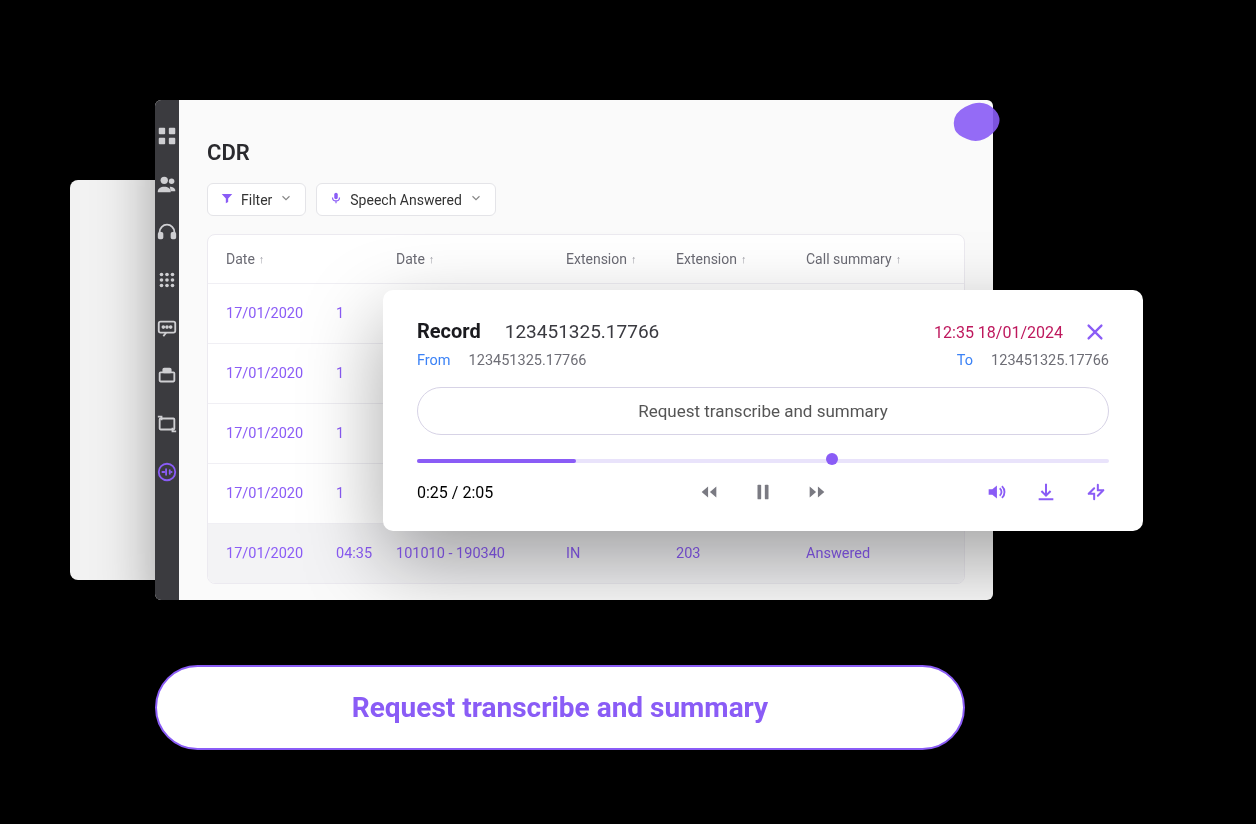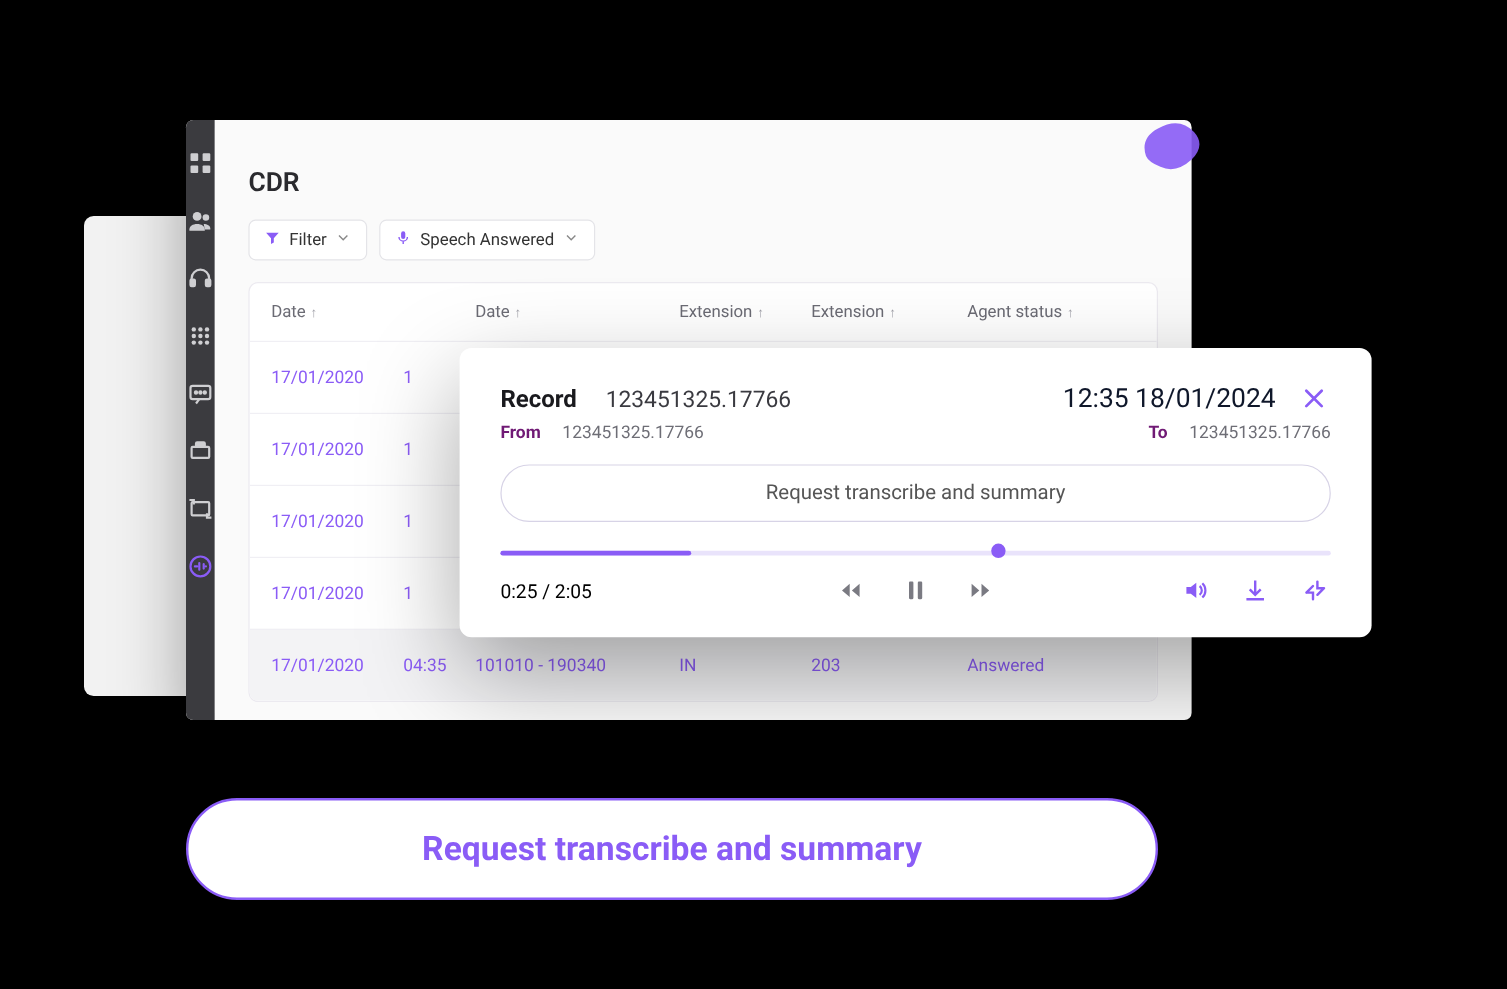--- a/index.html
+++ b/index.html
@@ -136,37 +136,37 @@
     padding: 28px 34px 26px 34px;
   }
   .player .row1 {
     display: flex;
     align-items: baseline;
     justify-content: space-between;
   }
   .player .left-title { display: flex; align-items: baseline; gap: 24px; }
   .player .rec-label { font-size: 20px; font-weight: 700; color: #1a1a1e; }
   .player .rec-id { font-size: 19px; color: #3a3a40; }
-  .player .dt { font-size: 22px; color: #0f172a; }
+  .player .dt { font-size: 16px; color: #be185d; }
   .player .close {
     width: 28px; height: 28px;
     display: inline-flex; align-items: center; justify-content: center;
     cursor: pointer; color: #8a5cf6; margin-left: 18px;
   }
   .player .close svg { width: 22px; height: 22px; }
 
   .player .row2 {
     display: flex;
     justify-content: space-between;
     margin-top: 6px;
     font-size: 14.5px;
     color: #6e6e76;
   }
   .player .row2 .pair { display: inline-flex; gap: 18px; }
-  .player .row2 .lbl { color: #701a75; font-weight: bold; }
+  .player .row2 .lbl { color: #3b82f6; }
 
   .req-btn {
     margin-top: 18px;
     width: 100%;
     border: 1px solid #d7d3e6;
     border-radius: 999px;
     background: #fff;
     padding: 13px 0;
     text-align: center;
     font-size: 17px;
@@ -360,21 +360,21 @@
           </div>
         <div class="th">
             <span>Extension</span>
             <span class="sort">↑</span>
           </div>
         <div class="th">
             <span>Extension</span>
             <span class="sort">↑</span>
           </div>
         <div class="th">
-            <span>Agent status</span>
+            <span>Call summary</span>
             <span class="sort">↑</span>
           </div>
       </div>
 
       <div class="trow">
         <span>17/01/2020</span>
         <span>1</span>
         <span></span>
           <span></span>
           <span></span>

